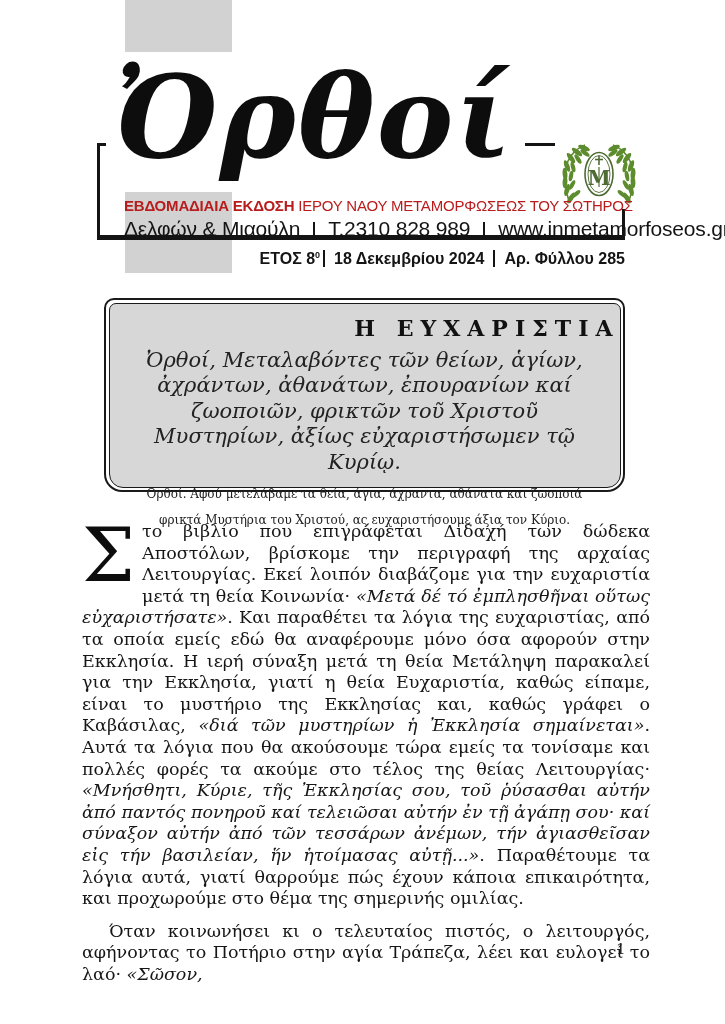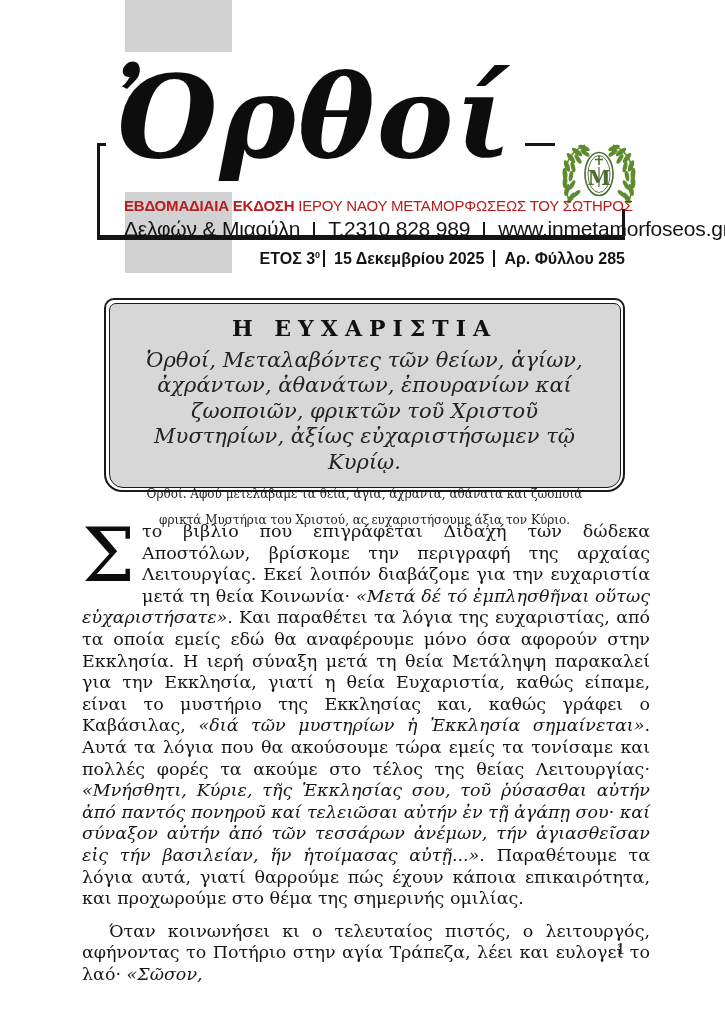--- a/index.html
+++ b/index.html
@@ -49,21 +49,21 @@
     border:2px solid #1a1a1a;border-radius:10px 10px 18px 18px;background:#ffffff;
     padding:2.5px;z-index:1;
   }
   .quote-box-inner{
     width:100%;height:100%;box-sizing:border-box;border:1.5px solid #1a1a1a;
     border-radius:7px 7px 14px 14px;background:#d7d7d7;text-align:center;
     padding-top:11px;
   }
   .quote-title{
     font-family:"DejaVu Serif",serif;font-weight:700;font-size:22px;letter-spacing:7px;
-    color:#111;margin:0 0 7px 0;
+    color:#111;margin:0 0 7px 0;text-align:right;
   }
   .quote-liturgical{
     font-style:italic;font-size:21px;line-height:25.5px;margin:0;padding:0 26px;color:#222;
   }
   .quote-translation{
     font-size:12px;line-height:25.5px;margin:7px 0 0 0;padding:0 30px;color:#222;
   }
 
   
   .body-text{
@@ -123,21 +123,21 @@
       </g>
       <line x1="44" y1="24" x2="44" y2="44" stroke="#4d6b33" stroke-width="1.2"></line>
       <text x="44" y="42" text-anchor="middle" font-family="DejaVu Serif, serif" font-size="21" font-weight="bold" fill="#4d6b33">M</text>
     </svg>
   </div>
 
   <div class="pub-line"><b>ΕΒΔΟΜΑΔΙΑΙΑ ΕΚΔΟΣΗ</b> <span>ΙΕΡΟΥ ΝΑΟΥ ΜΕΤΑΜΟΡΦΩΣΕΩΣ ΤΟΥ ΣΩΤΗΡΟΣ</span></div>
 
   <div class="contact-line"><span>Δελφών &amp; Μιαούλη</span><span class="vbar"></span><span>Τ.2310 828 989</span><span class="vbar"></span><span>www.inmetamorfoseos.gr</span></div>
 
-  <div class="issue-line"><span>ΕΤΟΣ 3</span><sup>0</sup><span class="vbar tight"></span><span>15 Δεκεμβρίου 2025</span><span class="vbar"></span><span>Αρ. Φύλλου 285</span></div>
+  <div class="issue-line"><span>ΕΤΟΣ 8</span><sup>0</sup><span class="vbar tight"></span><span>18 Δεκεμβρίου 2024</span><span class="vbar"></span><span>Αρ. Φύλλου 285</span></div>
 
   <div class="quote-box">
     <div class="quote-box-inner">
       <p class="quote-title">Η ΕΥΧΑΡΙΣΤΙΑ</p>
       <p class="quote-liturgical">Ὀρθοί, Μεταλαβόντες τῶν θείων, ἁγίων, ἀχράντων, ἀθανάτων, ἐπουρανίων καί ζωοποιῶν, φρικτῶν τοῦ Χριστοῦ Μυστηρίων, ἀξίως εὐχαριστήσωμεν τῷ Κυρίῳ.</p>
       <p class="quote-translation">Ορθοί. Αφού μετελάβαμε τα θεία, άγια, άχραντα, αθάνατα και ζωοποιά φρικτά Μυστήρια του Χριστού, ας ευχαριστήσουμε άξια τον Κύριο.</p>
     </div>
   </div>
 
   <div class="body-text">

